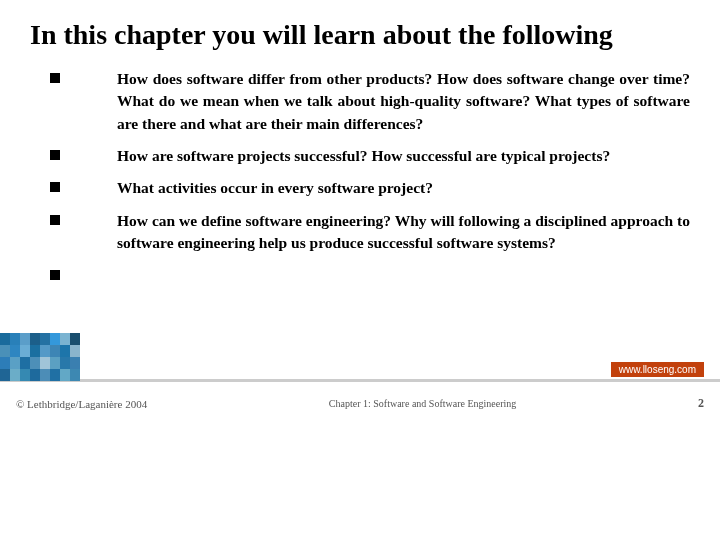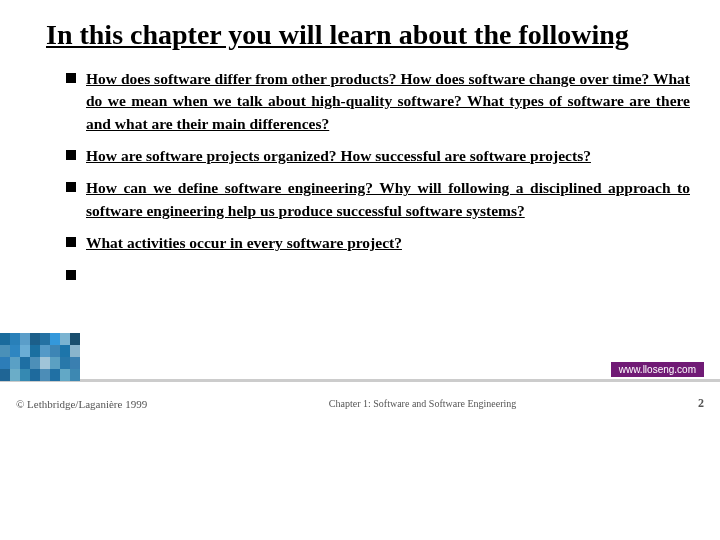--- a/index.html
+++ b/index.html
@@ -10,40 +10,40 @@
       font-family: 'Times New Roman', Times, serif;
       overflow: hidden;
       position: relative;
     }
 
     .slide-container {
       width: 720px;
       height: 425px;
       background: #ffffff;
       position: relative;
-      padding: 18px 30px 50px 46px;
-      text-decoration: underline;
+      padding: 18px 30px 50px 30px;
     }
 
     .title {
       font-size: 28px;
       font-weight: bold;
       color: #000000;
       margin-bottom: 16px;
       line-height: 1.2;
     }
 
     .content-area {
       padding-left: 20px;
     }
 
     .bullet-item {
       display: flex;
       align-items: flex-start;
       margin-bottom: 10px;
+      gap: 47px;
     }
 
     .bullet-square {
       width: 10px;
       height: 10px;
       background: #000000;
       min-width: 10px;
       margin-top: 5px;
       margin-right: 10px;
     }
@@ -102,21 +102,21 @@
     .footer-right {
       font-size: 12px;
       font-weight: bold;
       color: #555555;
     }
 
     .website-badge {
       position: absolute;
       bottom: 48px;
       right: 16px;
-      background: #701a75;
+      background: #c2410c;
       color: #ffffff;
       font-size: 10px;
       padding: 2px 8px;
       font-family: Arial, sans-serif;
     }
 
     .footer-line {
       position: absolute;
       bottom: 44px;
       left: 80px;
@@ -134,31 +134,31 @@
 
   <div class="content-area">
 
     <div class="bullet-item">
       <div class="bullet-square"></div>
       <div class="bullet-text">How does software differ from other products? How does software change over time? What do we mean when we talk about high-quality software? What types of software are there and what are their main differences?</div>
     </div>
 
     <div class="bullet-item">
       <div class="bullet-square"></div>
-      <div class="bullet-text">How are software projects organized? How successful are software projects?</div>
+      <div class="bullet-text">How are software projects successful? How successful are typical projects?</div>
+    </div>
+
+    <div class="bullet-item">
+      <div class="bullet-square"></div>
+      <div class="bullet-text">What activities occur in every software project?</div>
     </div>
 
     <div class="bullet-item">
       <div class="bullet-square"></div>
       <div class="bullet-text">How can we define software engineering? Why will following a disciplined approach to software engineering help us produce successful software systems?</div>
-    </div>
-
-    <div class="bullet-item">
-      <div class="bullet-square"></div>
-      <div class="bullet-text">What activities occur in every software project?</div>
     </div>
 
     <div class="bullet-item">
       <div class="bullet-square"></div>
     </div>
 
   </div>
 
   <div class="mosaic" id="mosaic">
       <div class="mosaic-cell" style="background: rgb(26, 107, 156);"></div>
@@ -193,18 +193,18 @@
       <div class="mosaic-cell" style="background: rgb(32, 112, 164);"></div>
       <div class="mosaic-cell" style="background: rgb(98, 168, 198);"></div>
       <div class="mosaic-cell" style="background: rgb(61, 136, 178);"></div>
     </div>
 
   <div class="footer-line"></div>
 
   <div class="website-badge">www.lloseng.com</div>
 
   <div class="footer">
-    <div class="footer-left">© Lethbridge/Laganière 1999</div>
+    <div class="footer-left">© Lethbridge/Laganière 2004</div>
     <div class="footer-center">Chapter 1: Software and Software Engineering</div>
     <div class="footer-right">2</div>
   </div>
 
 </div>
 
 </body></html>

